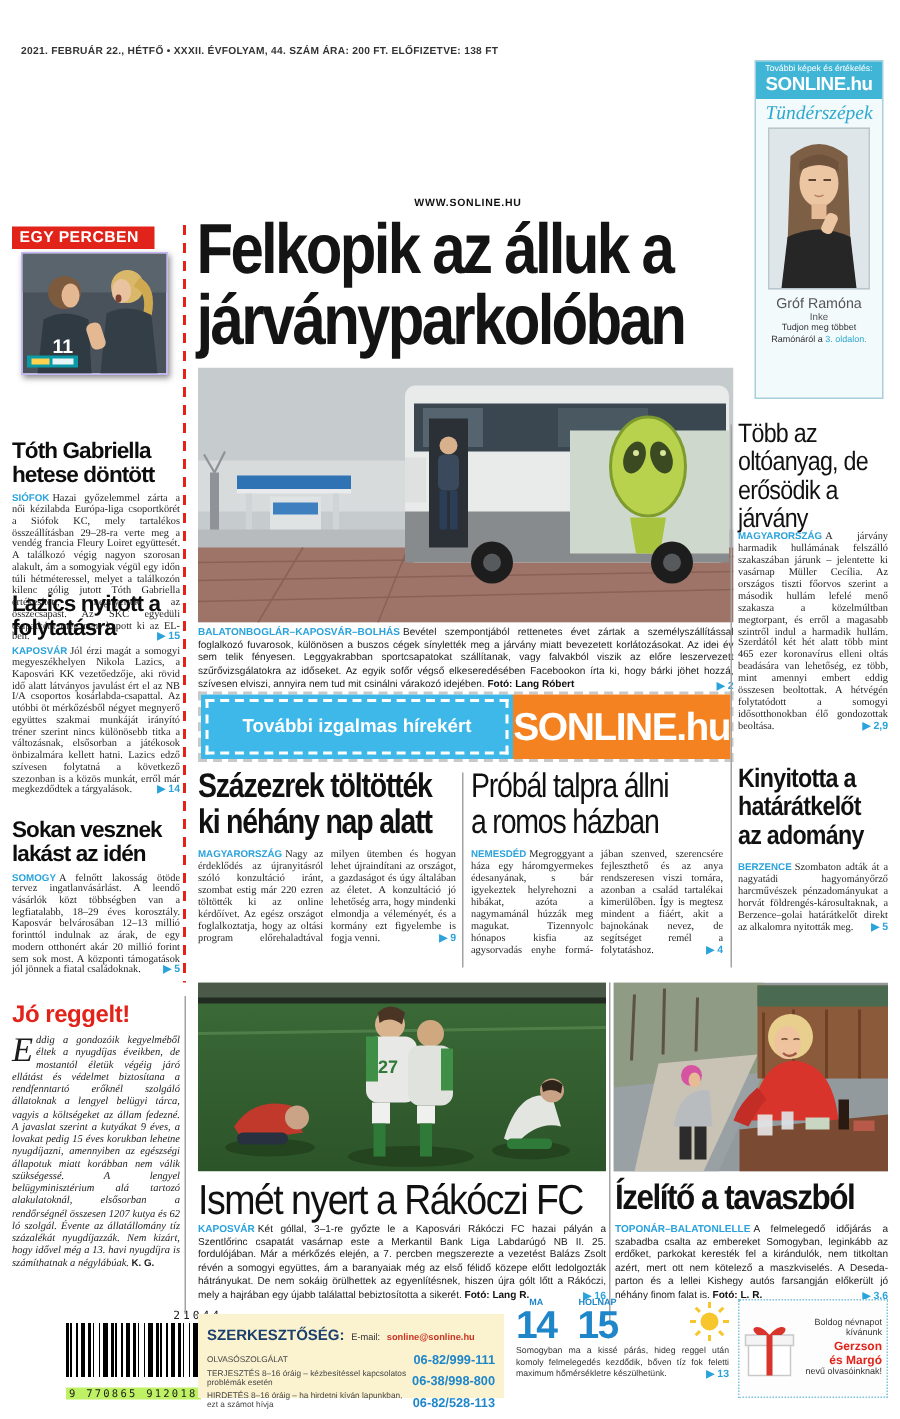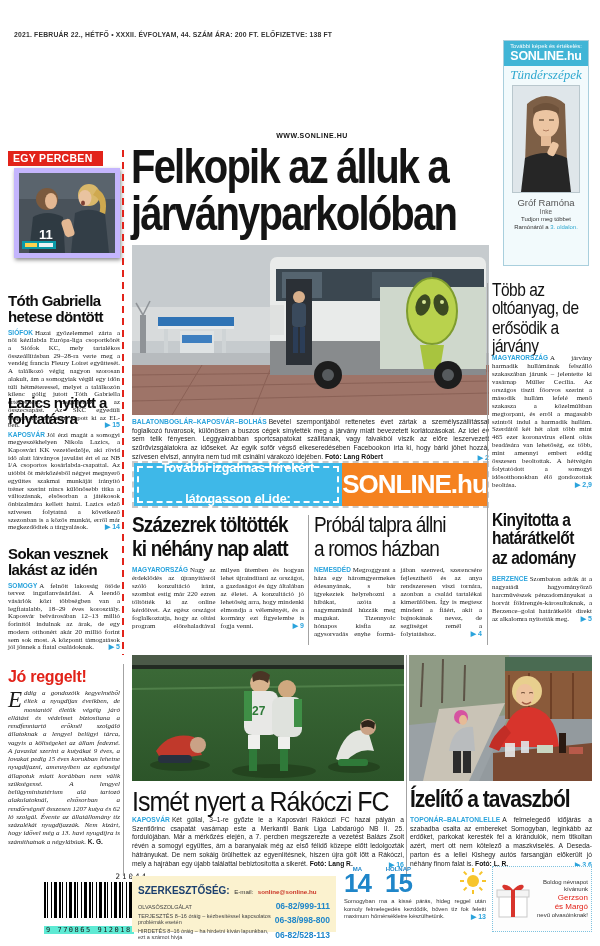--- a/index.html
+++ b/index.html
@@ -19,21 +19,21 @@
   .promo-brand{font-size:12.5px;font-weight:bold;letter-spacing:-.3px;}
   .promo-script{font-family:"Liberation Serif",serif;font-style:italic;color:#2fa8cf;
                 font-size:13px;margin:1px 0 2px;}
   .promo-name{font-size:9.5px;color:#555;margin-top:4px;}
   .promo-place{font-size:6.5px;color:#555;}
   .promo-note{font-size:6px;color:#333;padding:1px 3px 0;line-height:1.25;}
   .blue-link{color:#2fa8cf;}
   
   .redlabel{background:#e2231a;color:#fff;font-weight:bold;font-size:10.5px;
             padding:1px 10px 2px 5px;letter-spacing:.3px;}
-  .photo-frame{border:5px solid #c4b5fd;box-shadow:1px 2px 4px rgba(0,0,0,.45);}
+  .photo-frame{border:1px solid #c4b5fd;box-shadow:1px 2px 4px rgba(0,0,0,.45);}
   .brief-h{font-size:15px;font-weight:bold;letter-spacing:-.6px;line-height:1.05;color:#0d0d0d;}
   .btext{font-family:"Liberation Serif",serif;font-size:6.9px;line-height:1.12;color:#1c1c1c;}
   .tag{color:#2aa3dc;font-weight:bold;font-family:"Liberation Sans",sans-serif;font-size:6.5px;margin-right:2px;}
   .arrow{color:#2aa3dc;font-weight:bold;font-family:"Liberation Sans",sans-serif;font-size:7px;float:right;}
   .arrow::before{content:"▶ ";}
   .greet-title{font-size:16px;font-weight:bold;color:#e2231a;letter-spacing:-.3px;}
   .greet-text{font-family:"Liberation Serif",serif;font-style:italic;font-size:7px;line-height:1.18;color:#1c1c1c;}
   .dropcap{float:left;font-size:23px;line-height:19px;padding:1px 2px 0 0;}
   .sig{font-weight:bold;font-style:normal;font-family:"Liberation Sans",sans-serif;font-size:6.5px;}
   
@@ -68,26 +68,26 @@
   .edit-mail{color:#c93425;font-weight:bold;}
   .edit-row{display:flex;justify-content:space-between;align-items:flex-end;margin-top:2.5px;}
   .edit-label{font-size:5.5px;color:#444;max-width:140px;line-height:1.1;}
   .edit-phone{font-size:8.5px;font-weight:bold;color:#1f86c9;white-space:nowrap;}
   .wx-label{font-size:6px;font-weight:bold;color:#1f86c9;text-align:center;}
   .wx-temp{font-size:26px;font-weight:bold;color:#1f86c9;line-height:.9;text-align:center;letter-spacing:-1px;}
   .wx-text{font-size:5.8px;color:#333;line-height:1.25;margin-top:3px;}
   .nameday{border:1px dotted #7fc3e0;background:#fdfdfd;box-sizing:border-box;
            display:flex;align-items:center;gap:3px;padding:3px;}
   .nd-text{flex:1;text-align:right;font-size:6px;color:#333;line-height:1.25;}
-  .nd-name{color:#e2231a;font-weight:normal;font-size:8px;line-height:1.1;}
+  .nd-name{color:#e2231a;font-weight:bold;font-size:8px;line-height:1.1;}
   
   .bc-issue{text-align:right;font-family:"DejaVu Sans Mono",monospace;font-size:7.5px;letter-spacing:2px;}
   .bc-bars{height:36px;margin-top:1px;background:
      repeating-linear-gradient(90deg,#000 0 2px,#fff 2px 3px,#000 3px 4px,#fff 4px 7px,#000 7px 8px,#fff 8px 10px,#000 10px 13px,#fff 13px 15px);}
-  .bc-num{position:relative;margin-top:-9px;display:inline-block;background:#5eead4;
+  .bc-num{position:relative;margin-top:-9px;display:inline-block;background:#bef264;
           font-family:"DejaVu Sans Mono",monospace;font-size:7px;letter-spacing:1.5px;padding:0 2px;}
 </style>
 </head>
 <body>
 
 <div id="page">
 
   <div class="abs dateline" style="left:14px;top:31px;">2021. FEBRUÁR 22., HÉTFŐ • XXXII. ÉVFOLYAM, 44. SZÁM ÁRA: 200 FT. ELŐFIZETVE: 138 FT</div>
 
   <div class="abs www" style="left:132px;top:132px;width:360px;">WWW.SONLINE.HU</div>
@@ -237,21 +237,20 @@
 
   <div class="abs capt jt" style="left:132px;top:418px;width:357px;">
     <span class="tag">BALATONBOGLÁR–KAPOSVÁR–BOLHÁS</span><span>Bevétel szempontjából rettenetes évet zártak a személyszállítással foglalkozó fuvarosok, különösen a buszos cégek sínylették meg a járvány miatt bevezetett korlátozásokat. Az idei év sem telik fényesen. Leggyakrabban sportcsapatokat szállítanak, vagy falvakból viszik az előre leszervezett szűrővizsgálatokra az időseket. Az egyik sofőr végső elkeseredésében Facebookon írta ki, hogy bárki jöhet hozzá, szívesen elviszi, annyira nem tud mit csinálni várakozó idejében.</span>
     <span class="credit">Fotó: Lang Róbert</span>
     <span class="arrow">2</span>
   </div>
 
   <div class="abs banner" style="left:132px;top:461px;width:357px;height:47px;">
     <div class="banner-left">
       <div>További izgalmas hírekért</div>
-      <div>látogasson el ide:</div>
     </div>
     <div class="banner-right">SONLINE.hu</div>
   </div>
 
   <div class="abs mid-h bold" style="left:132px;top:513px;width:176px;">
     <div>Százezrek töltötték</div>
     <div>ki néhány nap alatt</div>
   </div>
   <div class="abs sbody jt cols2" style="left:132px;top:566px;width:172px;height:84px;">
     <span class="tag">MAGYARORSZÁG</span><span>Nagy az érdeklődés az újranyitásról szóló konzultáció iránt, szombat estig már 220 ezren töltötték ki az online kérdőívet. Az egész országot foglalkoztatja, hogy az oltási program előrehaladtával milyen</span>

